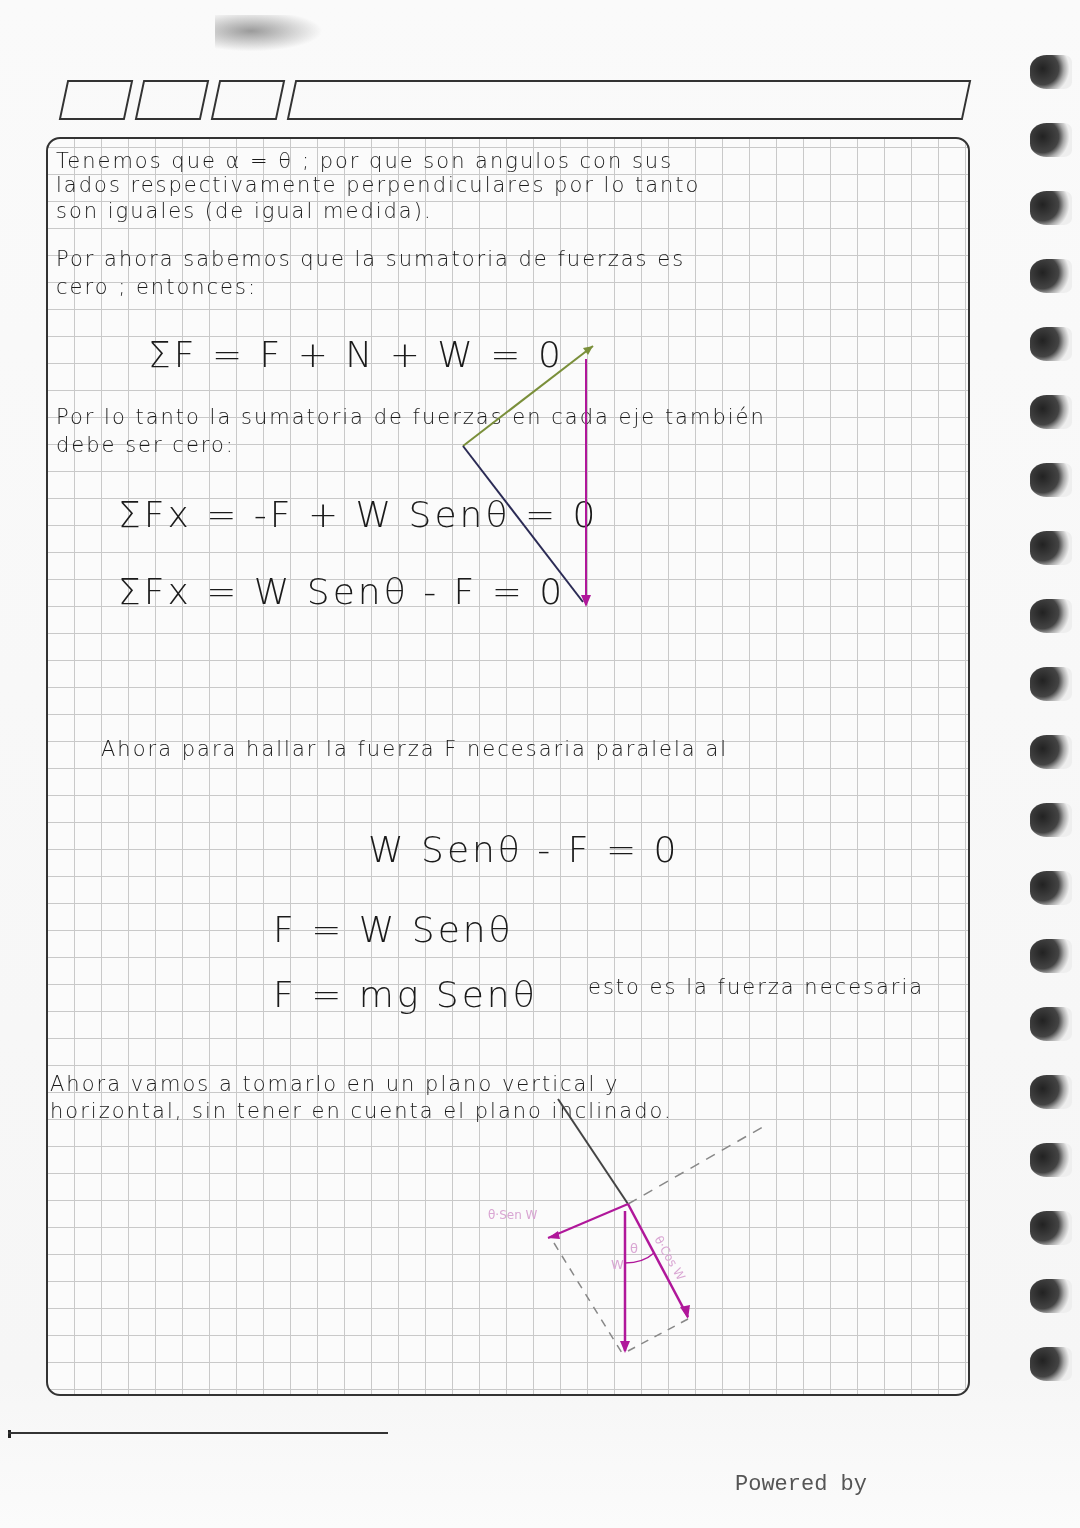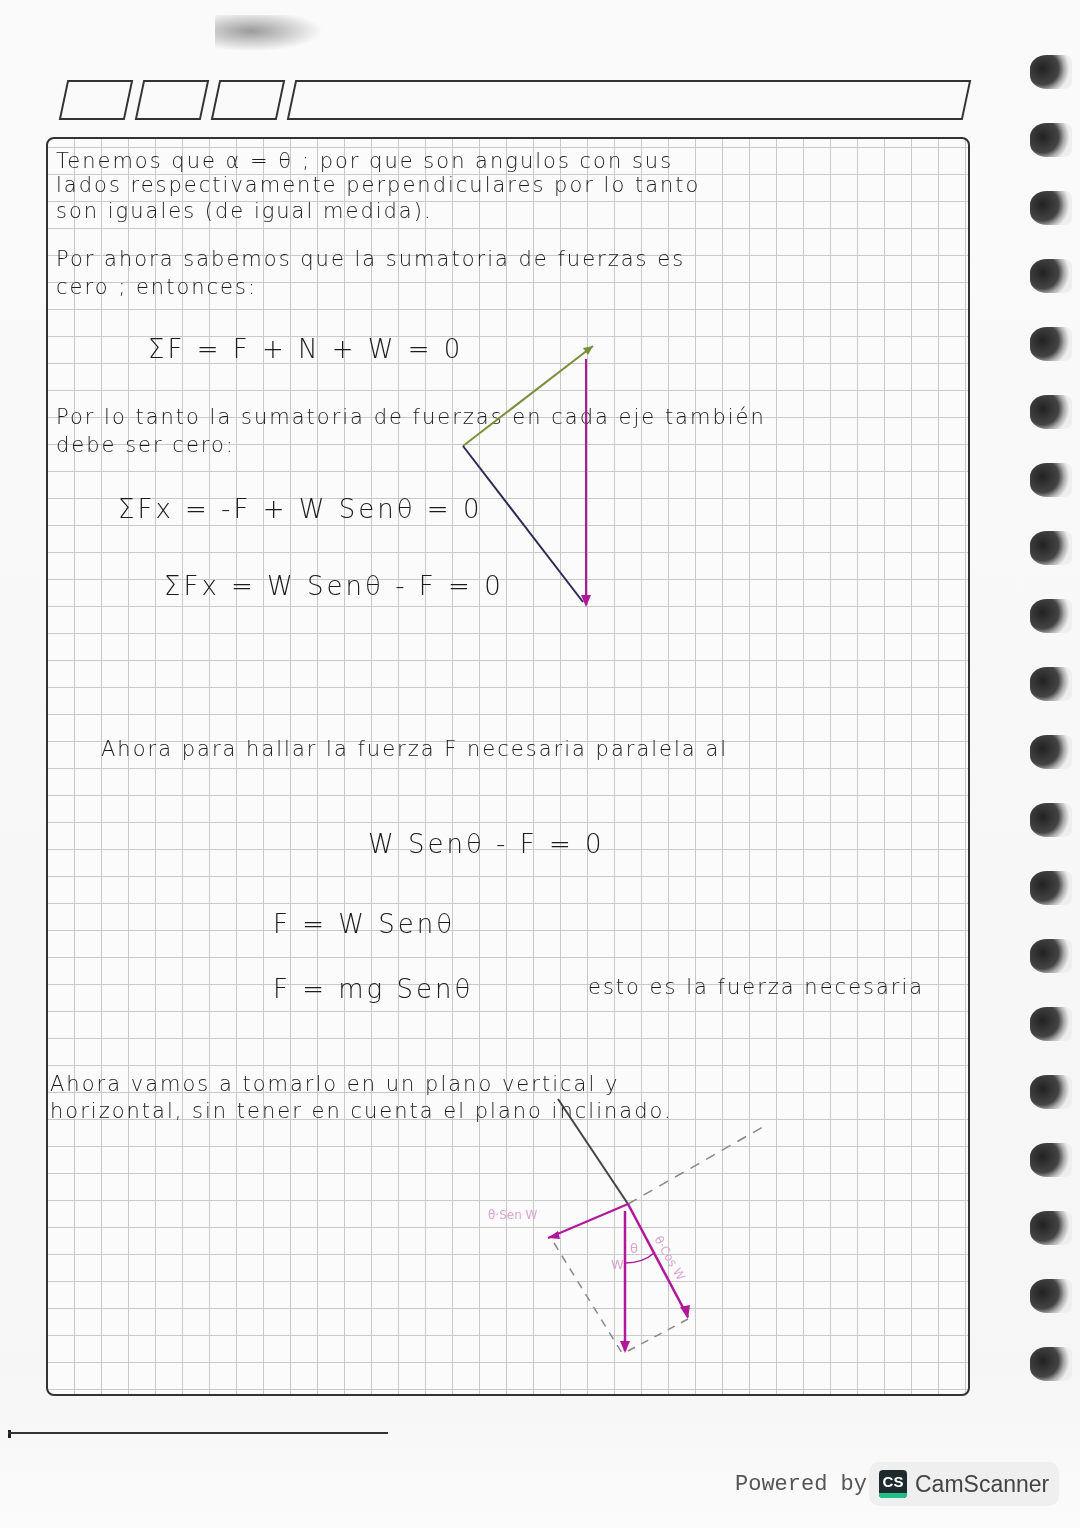--- a/index.html
+++ b/index.html
@@ -1,26 +1,26 @@
 <!DOCTYPE html>
 <html><head>
 <meta charset="utf-8">
 <style>
   html,body{margin:0;padding:0;}
   body{width:1080px;height:1528px;background:#fdfdfd;position:relative;overflow:hidden;font-family:"DejaVu Sans",sans-serif;color:#1a1a1a;}
   .page{position:absolute;left:0;top:0;width:1080px;height:1528px;background:linear-gradient(180deg,#fafafa 0%,#f6f6f6 90%,#fbfbfb 100%);}
   .header-boxes{position:absolute;left:55px;top:80px;width:920px;height:40px;}
   .hbox{position:absolute;top:0;height:36px;border:2px solid #333;transform:skewX(-12deg);}
-  .grid-area{position:absolute;left:46px;top:137px;width:920px;height:1255px;border:2px solid #333;border-radius:8px;
+  .grid-area{position:absolute;left:46px;top:137px;width:920px;height:1255px;border:2px solid #333;border-radius:14px;
     background-color:#fbfbfb;
     background-image:linear-gradient(#c9c9c9 1px,transparent 1px),linear-gradient(90deg,#c9c9c9 1px,transparent 1px);
     background-size:27px 27px;background-position:-1px 8px;overflow:hidden;}
   .hw{position:absolute;font-family:"DejaVu Sans",sans-serif;font-weight:300;color:#1b1b1b;white-space:nowrap;letter-spacing:2px;}
   .txt{font-size:21px;line-height:21px;}
-  .eq{font-size:26px;letter-spacing:3px;}
+  .eq{font-size:36px;letter-spacing:3px;}
   .diagram{position:absolute;left:0;top:0;pointer-events:none;}
   .spiral{position:absolute;right:4px;top:55px;width:50px;height:1320px;}
   .ring{position:absolute;left:4px;width:42px;height:34px;border-radius:40% 20% 20% 40%;background:radial-gradient(circle at 30% 40%,#222 0%,#444 45%,#aaa 60%,#eee 75%);}
   .footer-line{position:absolute;left:8px;top:1432px;width:380px;height:2px;background:#333;}
   .footer-tick{position:absolute;left:8px;top:1430px;width:3px;height:8px;background:#222;}
   .powered{position:absolute;left:735px;top:1472px;font-family:Liberation Mono, monospace;font-size:22px;color:#555;}
   .cs-badge{position:absolute;left:869px;top:1462px;width:190px;height:44px;background:#efefef;border-radius:10px;}
   .cs-logo{position:absolute;left:10px;top:8px;width:28px;height:28px;background:#1f2a2f;border-radius:4px;color:#fff;font-family:"Liberation Sans",sans-serif;font-weight:bold;font-size:15px;text-align:center;line-height:24px;overflow:hidden;}
   .cs-logo::after{content:"";position:absolute;left:0;bottom:0;width:100%;height:5px;background:#21c08b;}
   .cs-name{position:absolute;left:46px;top:9px;font-family:"Liberation Sans",sans-serif;font-size:23px;color:#444;}
@@ -54,21 +54,21 @@
       <span>F + N + W = 0</span>
     </div>
 
     <div class="hw txt" style="left:8px;top:268px;">Por lo tanto la sumatoria de fuerzas en cada eje también</div>
     <div class="hw txt" style="left:8px;top:296px;">debe ser cero:</div>
 
     <div class="hw eq" style="left:70px;top:355px;">
       <span>ΣFx</span>
       <span>= -F + W Senθ = 0</span>
     </div>
-    <div class="hw eq" style="left:70px;top:432px;margin-left:46px;">
+    <div class="hw eq" style="left:70px;top:432px;">
       <span>ΣFx</span>
       <span>= W Senθ - F = 0</span>
     </div>
 
     <div class="hw txt" style="left:6px;top:600px;margin-left:47px;">Ahora para hallar la fuerza F necesaria paralela al</div>
 
     <div class="hw eq" style="left:320px;top:690px;">W Senθ - F = 0</div>
     <div class="hw eq" style="left:225px;top:770px;">F = W Senθ</div>
     <div class="hw eq" style="left:225px;top:835px;text-align:center;">F = mg Senθ</div>
     <div class="hw txt" style="left:540px;top:838px;">esto es la fuerza necesaria</div>
@@ -126,17 +126,13 @@
     <div class="ring" style="top:1088px"></div>
     <div class="ring" style="top:1156px"></div>
     <div class="ring" style="top:1224px"></div>
     <div class="ring" style="top:1292px"></div>
   </div>
 
   <div class="footer-tick"></div>
   <div class="footer-line"></div>
 
   <div class="powered">Powered by</div>
-  <div class="cs-badge">
-    <div class="cs-logo">CS</div>
-    <div class="cs-name">CamScanner</div>
-  </div>
 </div>
 
 </body></html>

